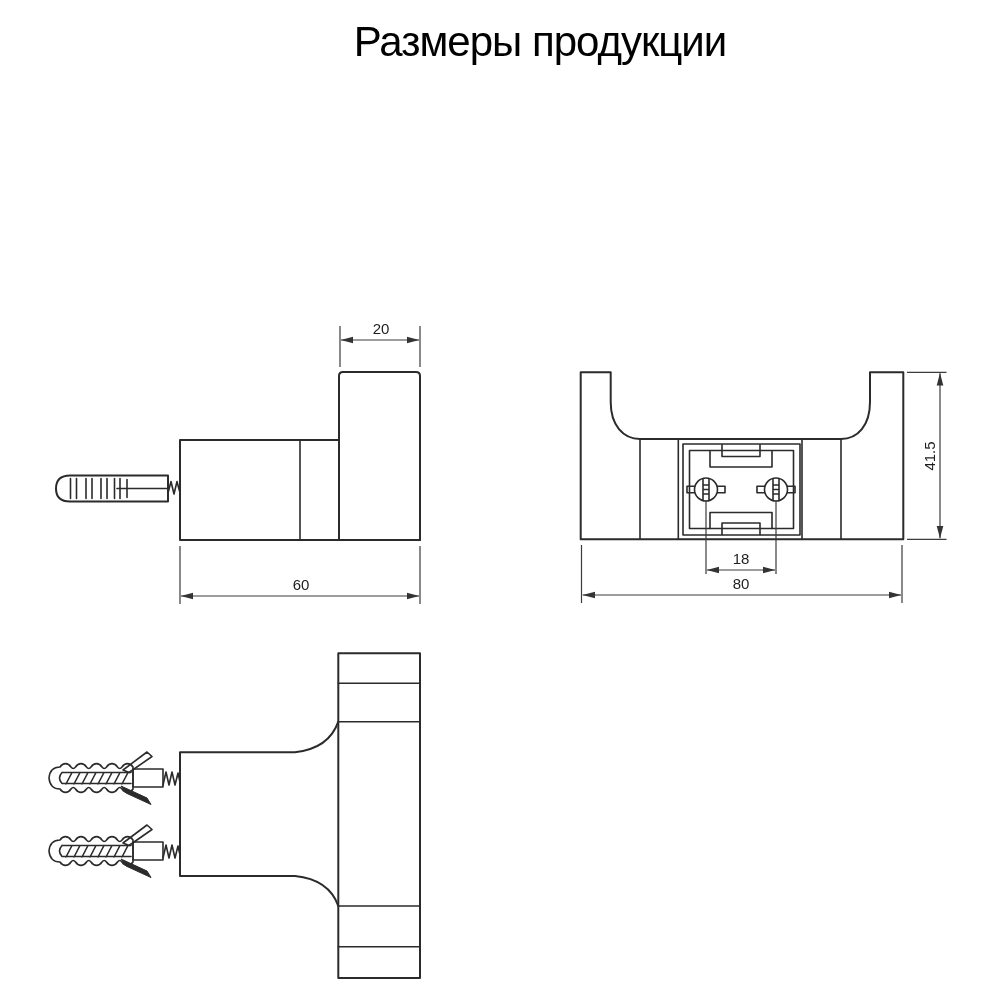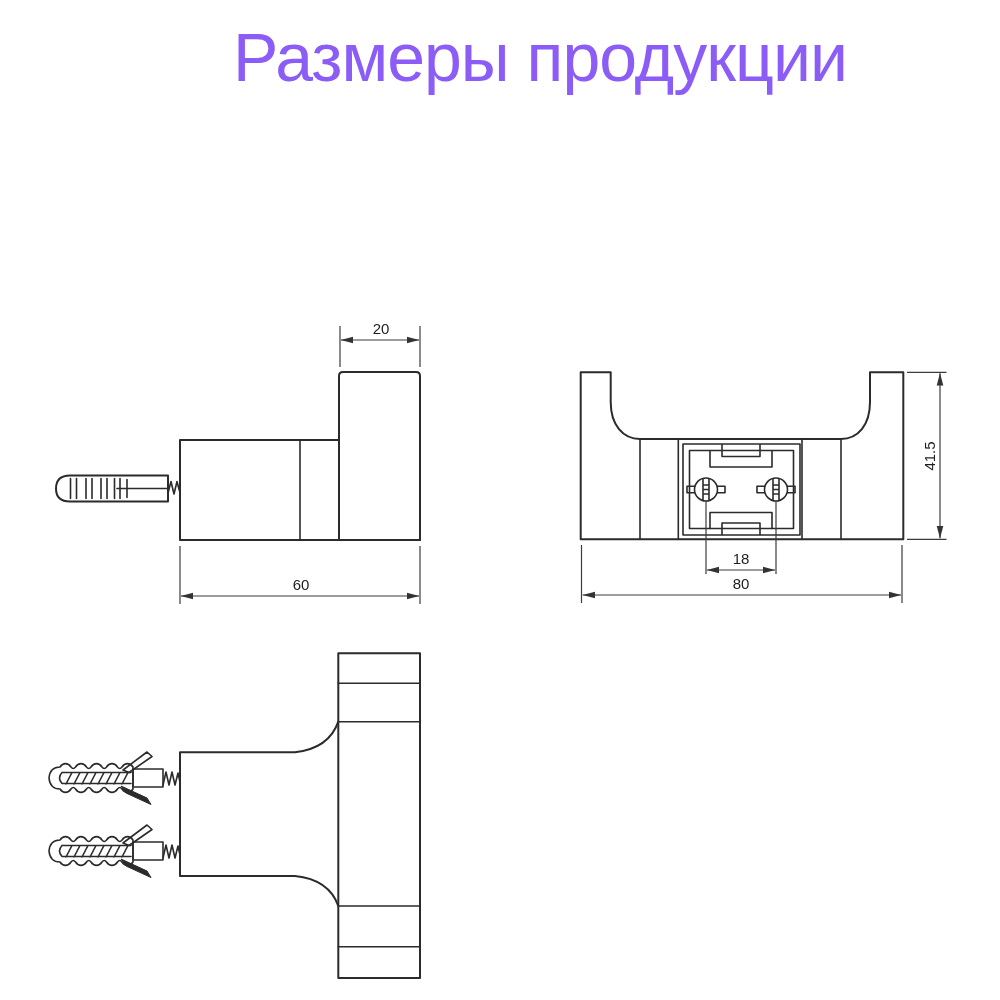--- a/index.html
+++ b/index.html
@@ -13,24 +13,24 @@
     position: relative;
     overflow: hidden;
     font-family: "Liberation Sans", "DejaVu Sans", sans-serif;
   }
   .page-title {
     position: absolute;
     top: 18px;
     left: 80px;
     right: 0;
     text-align: center;
-    font-size: 68px;
+    font-size: 42px;
     font-weight: 400;
     letter-spacing: -1px;
-    color: #8b5cf6;
+    color: #000000;
     white-space: nowrap;
   }
   svg { position: absolute; top: 0; left: 0; }
   .ln   { stroke: #2b2b2b; stroke-width: 2;   fill: none; stroke-linecap: round; stroke-linejoin: round; }
   .lnt  { stroke: #2b2b2b; stroke-width: 1.6; fill: none; stroke-linecap: round; stroke-linejoin: round; }
   .dim  { stroke: #3c3c3c; stroke-width: 1.2; fill: none; }
   .dimtxt {
     font-family: "Liberation Sans", "DejaVu Sans", sans-serif;
     font-size: 15px;
     fill: #1d1d1d;

